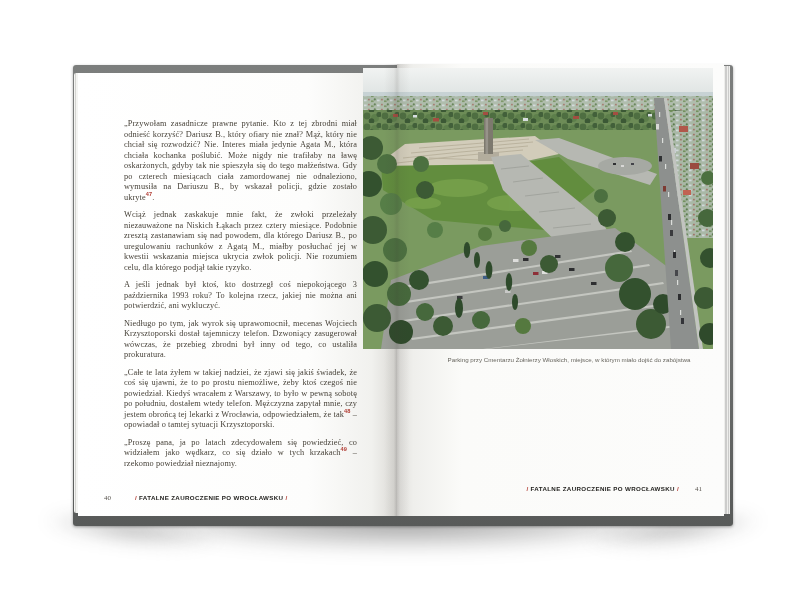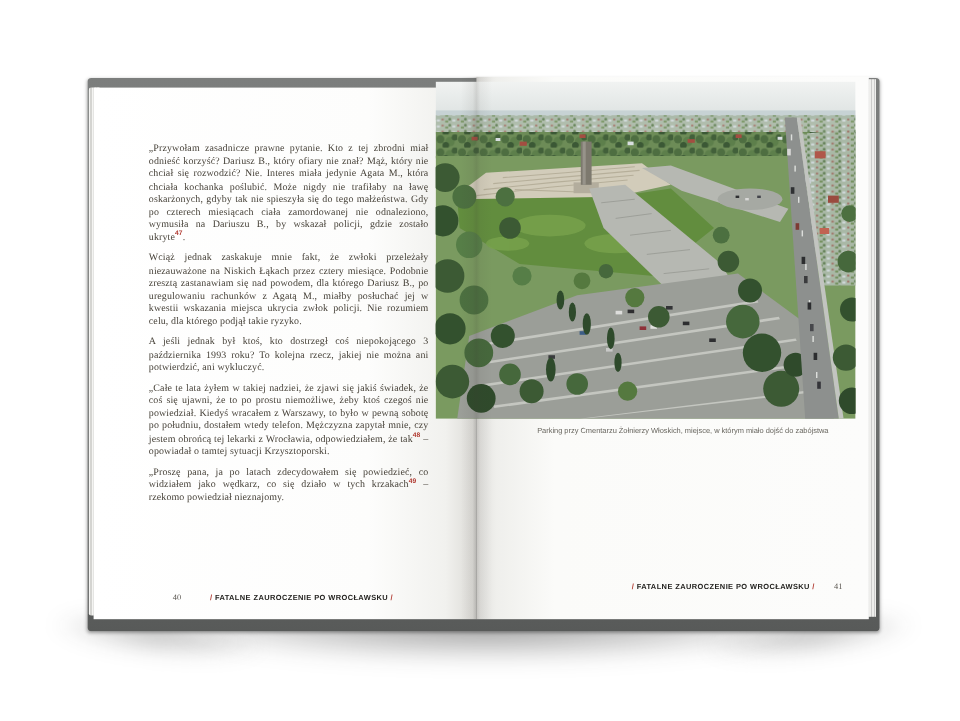--- a/index.html
+++ b/index.html
@@ -37,21 +37,21 @@
   sup.fn{color:var(--accent-red,#b13a31);font-weight:bold;font-size:5.6px;line-height:0;
     font-family:"Liberation Sans",sans-serif;}
   .caption{position:absolute;left:350px;top:292px;width:282px;text-align:center;
     font-family:"Liberation Sans",sans-serif;font-size:6.2px;color:var(--caption,#68665f);z-index:7;}
   
   .photo{position:absolute;left:285px;top:4px;width:350px;height:281px;z-index:5;}
   .photo svg{display:block;width:100%;height:100%;}
   
   .footer{position:absolute;top:421px;height:10px;display:flex;align-items:baseline;
     font-family:"Liberation Sans",sans-serif;text-align:right;}
-  .footer .num{font-family:"Liberation Serif",serif;font-size:7px;color:#58544e;margin-left:40px;}
+  .footer .num{font-family:"Liberation Serif",serif;font-size:7px;color:#58544e;}
   .running{font-size:6.2px;font-weight:bold;letter-spacing:.35px;color:#242320;white-space:nowrap;}
   .running .sl{color:var(--accent-red,#b13a31);padding:0 2px;}
   .footer-l{left:26px;}
   .footer-l .num{margin-right:22px;}
   .footer-r{right:22px;}
   .footer-r .num{margin-left:14px;}
 </style>
 </head>
 <body>
 
@@ -64,20 +64,21 @@
   <div class="book">
     <div class="cover"></div>
     <div class="stack-left"></div>
     <div class="stack-right"></div>
 
     <div class="page page-left">
       <div class="body-col left-col">
           <p class="para">„Przywołam zasadnicze prawne pytanie. Kto z tej zbrodni miał odnieść korzyść? Dariusz B., który ofiary nie znał? Mąż, który nie chciał się rozwodzić? Nie. Interes miała jedynie Agata M., która chciała kochanka poślubić. Może nigdy nie trafiłaby na ławę oskarżonych, gdyby tak nie spieszyła się do tego małżeństwa. Gdy po czterech miesiącach ciała zamordowanej nie odnaleziono, wymusiła na Dariuszu B., by wskazał policji, gdzie zostało ukryte<sup class="fn">47</sup>.</p>
           <p class="para">Wciąż jednak zaskakuje mnie fakt, że zwłoki przeleżały niezauważone na Niskich Łąkach przez cztery miesiące. Podobnie zresztą zastanawiam się nad powodem, dla którego Dariusz B., po uregulowaniu rachunków z Agatą M., miałby posłuchać jej w kwestii wskazania miejsca ukrycia zwłok policji. Nie rozumiem celu, dla którego podjął takie ryzyko.</p>
           <p class="para">A jeśli jednak był ktoś, kto dostrzegł coś niepokojącego 3 października 1993 roku? To kolejna rzecz, jakiej nie można ani potwierdzić, ani wykluczyć.</p>
+          <p class="para">Niedługo po tym, jak wyrok się uprawomocnił, mecenas Wojciech Krzysztoporski dostał tajemniczy telefon. Dzwoniący zasugerował wówczas, że przebieg zbrodni był inny od tego, co ustaliła prokuratura.</p>
           <p class="para">„Całe te lata żyłem w takiej nadziei, że zjawi się jakiś świadek, że coś się ujawni, że to po prostu niemożliwe, żeby ktoś czegoś nie powiedział. Kiedyś wracałem z Warszawy, to było w pewną sobotę po południu, dostałem wtedy telefon. Mężczyzna zapytał mnie, czy jestem obrońcą tej lekarki z Wrocławia, odpowiedziałem, że tak<sup class="fn">48</sup> – opowiadał o tamtej sytuacji Krzysztoporski.</p>
           <p class="para">„Proszę pana, ja po latach zdecydowałem się powiedzieć, co widziałem jako wędkarz, co się działo w tych krzakach<sup class="fn">49</sup> – rzekomo powiedział nieznajomy.</p>
         </div>
       <div class="footer footer-l">
         <span class="num">40</span>
         <span class="running"><span class="sl">/</span><span>FATALNE ZAUROCZENIE PO WROCŁAWSKU</span><span class="sl">/</span></span>
       </div>
     </div>
 
     <div class="page page-right">

